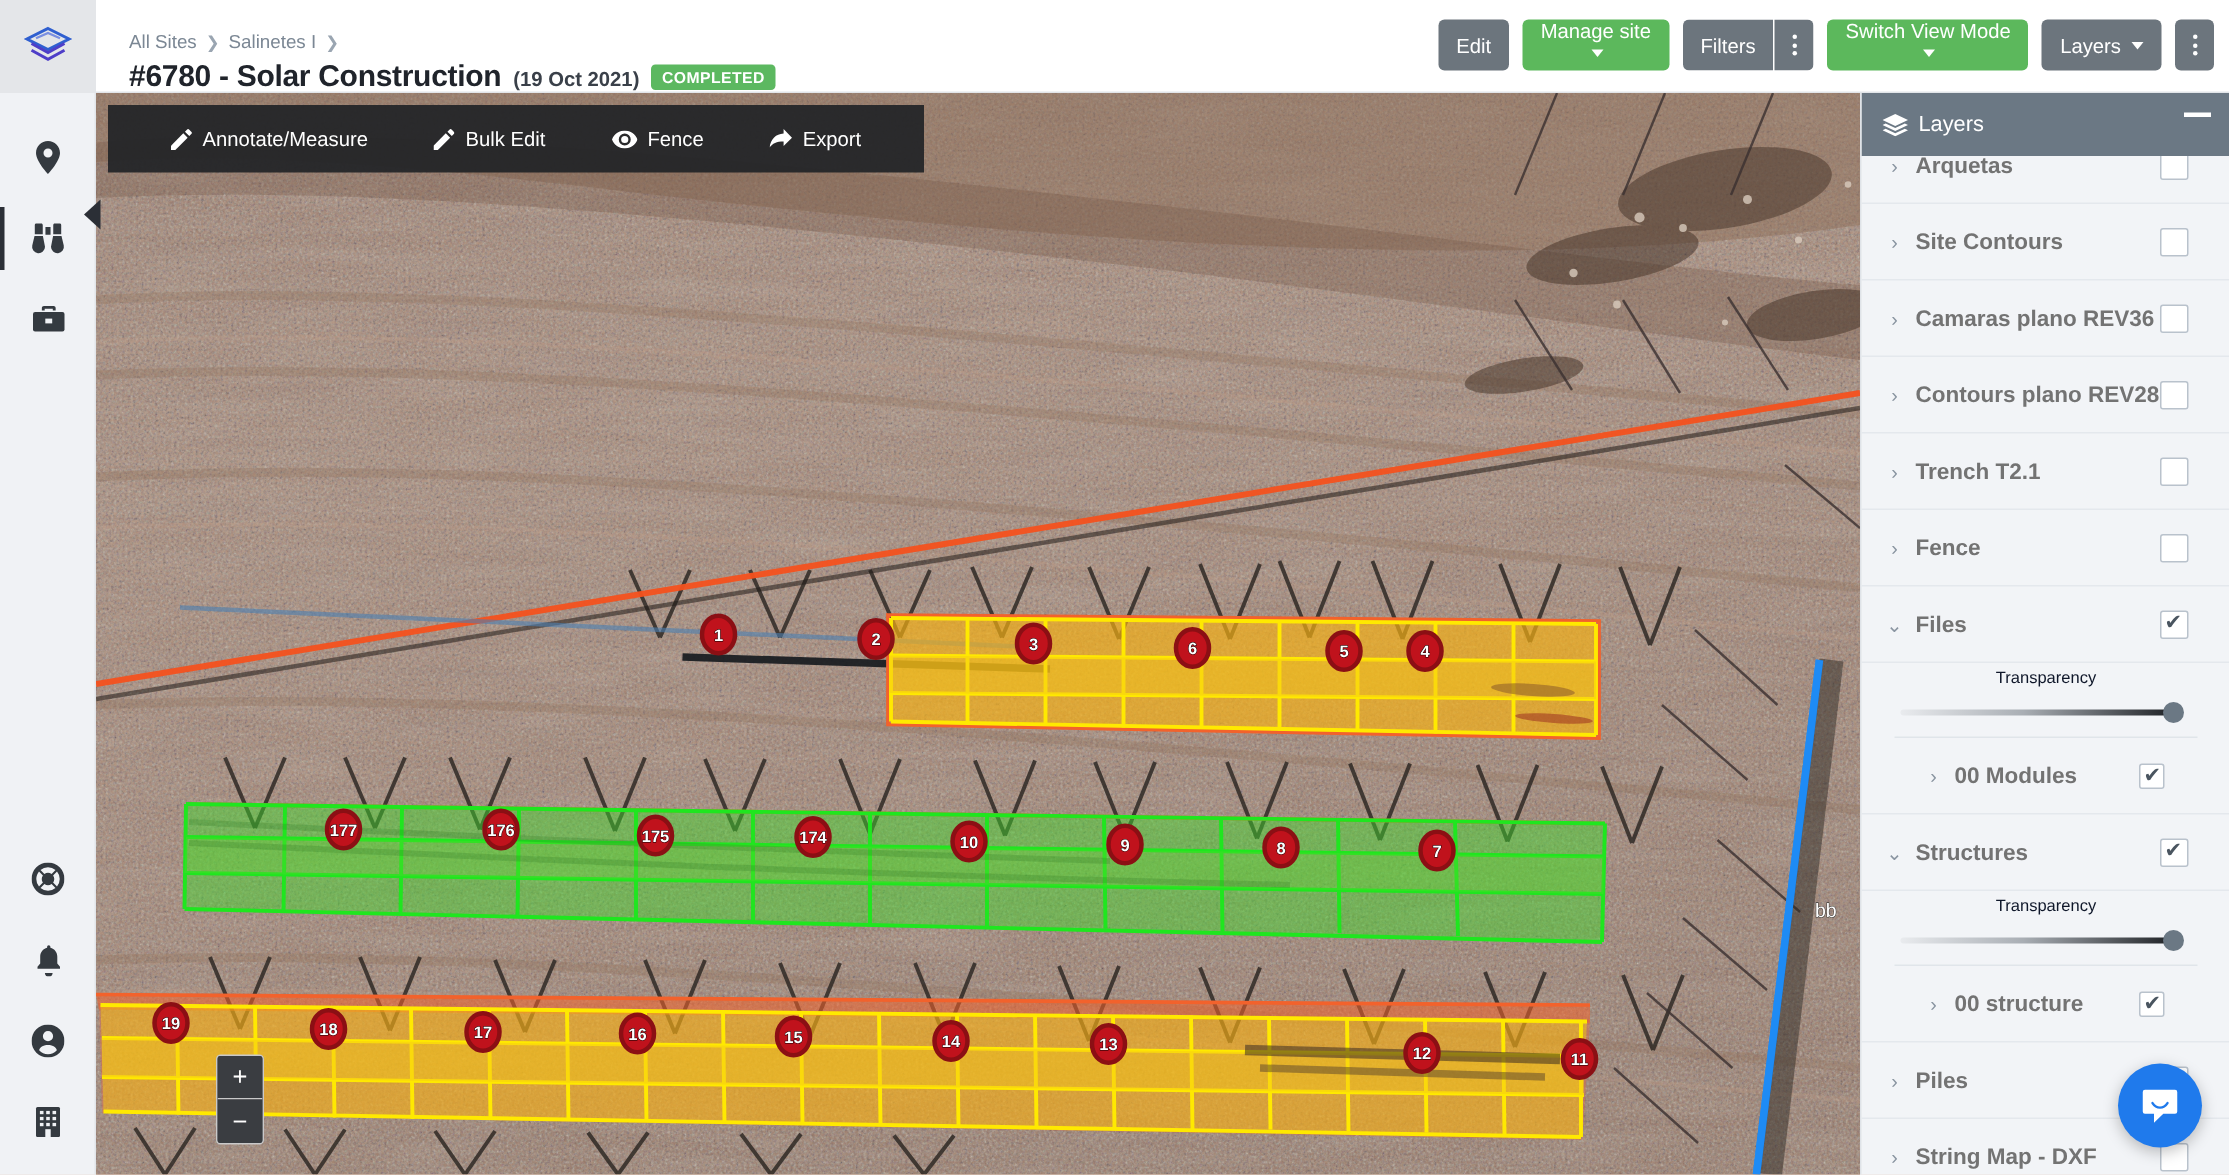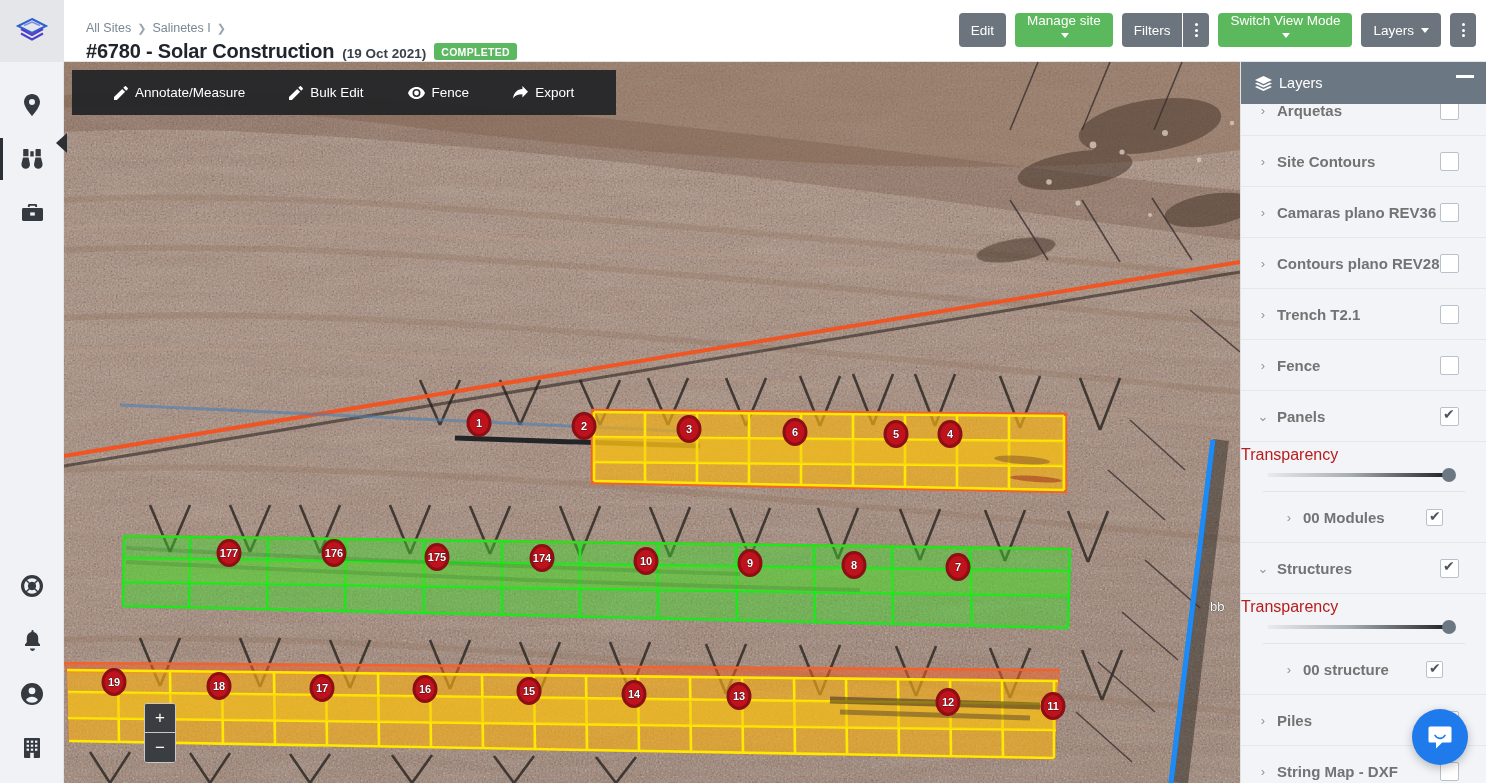--- a/index.html
+++ b/index.html
@@ -90,21 +90,21 @@
   .lrow.sub { padding-left:40px; }
   .chev { width:16px; color:#8a95a1; font-size:13px; flex:0 0 16px;
     display:flex; align-items:center; justify-content:center; }
   .lname { font-size:15px; font-weight:bold; color:#737373; margin-left:6px; }
   .lchk { position:absolute; right:28px; top:16px; width:19px; height:19px;
     border:1px solid #b9c2cc; border-radius:2px; background:#fff; }
   .lrow.sub .lchk { right:44px; width:17px; height:17px; top:17px; }
   .lchk.on::after { content:"✔"; position:absolute; left:2px; top:-2px;
     font-size:14px; color:#4a5560; }
   .trow { height:49px; border-bottom:0; position:relative; }
-  .tlabel { font-size:16px; color:#b91c1c; padding-top:4px; }
+  .tlabel { text-align:center; font-size:11px; color:#0f172a; padding-top:4px; }
   .tslider { position:absolute; left:26px; top:31px; width:182px; height:4px;
     border-radius:2px;
     background:linear-gradient(90deg,#e9ebee 0%,#a9aeb4 45%,#1d2024 100%); }
   .tknob { position:absolute; right:-7px; top:-5px; width:14px; height:14px;
     border-radius:50%; background:#6b7884; cursor:pointer; }
   .divline { height:1px; background:#e0e5ea; margin:0 22px; }
 
   
   #intercom { position:absolute; right:18px; bottom:18px; width:56px; height:56px;
     border-radius:50%; background:#1f7aec; z-index:50; cursor:pointer;
@@ -651,21 +651,21 @@
           <span class="lname">Trench T2.1</span>
           <span class="lchk"></span>
         </div>
         <div class="lrow">
           <span class="chev">›</span>
           <span class="lname">Fence</span>
           <span class="lchk"></span>
         </div>
         <div class="lrow">
           <span class="chev">⌄</span>
-          <span class="lname">Panels</span>
+          <span class="lname">Files</span>
           <span class="lchk on"></span>
         </div>
         <div class="trow">
           <div class="tlabel">Transparency</div>
           <div class="tslider">
             <div class="tknob"></div>
           </div>
         </div>
         <div class="divline"></div>
         <div class="lrow sub">

